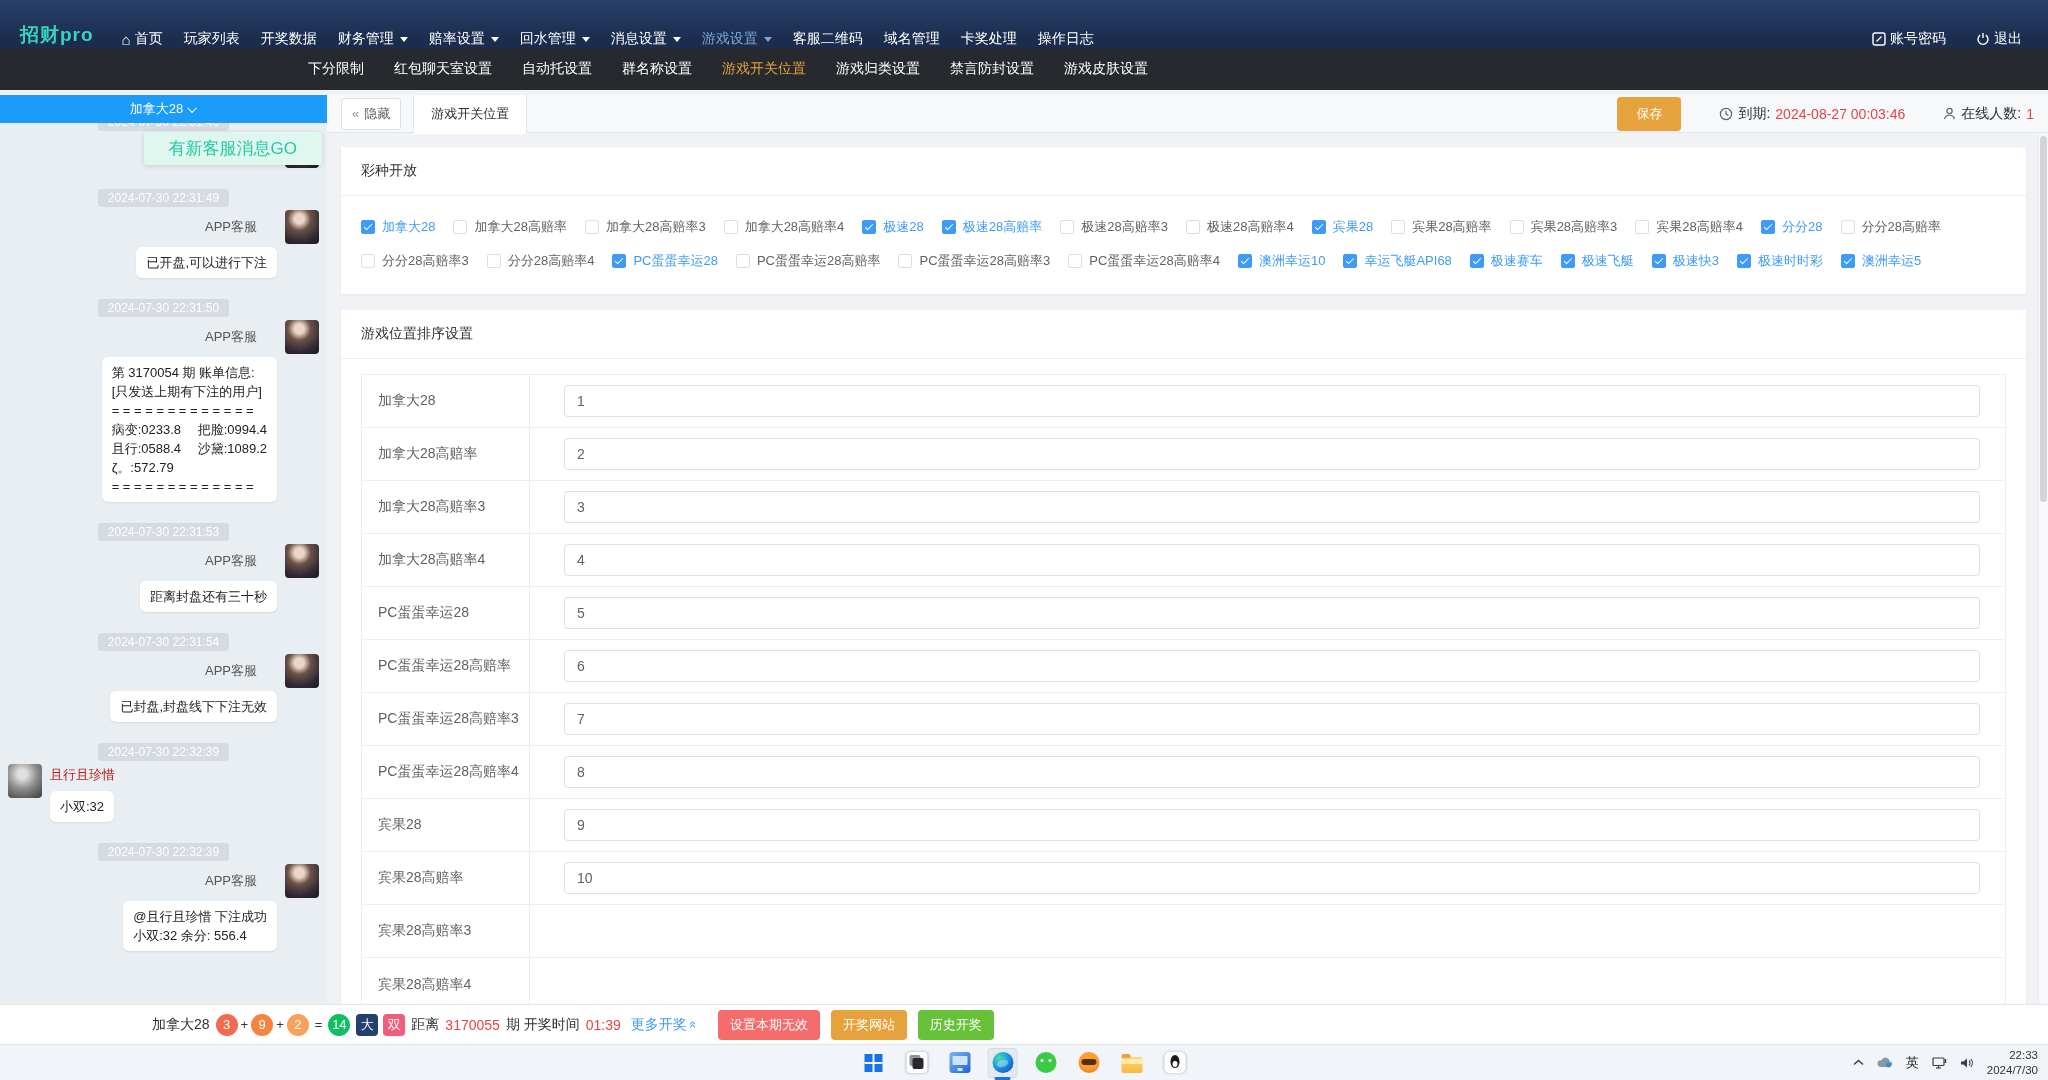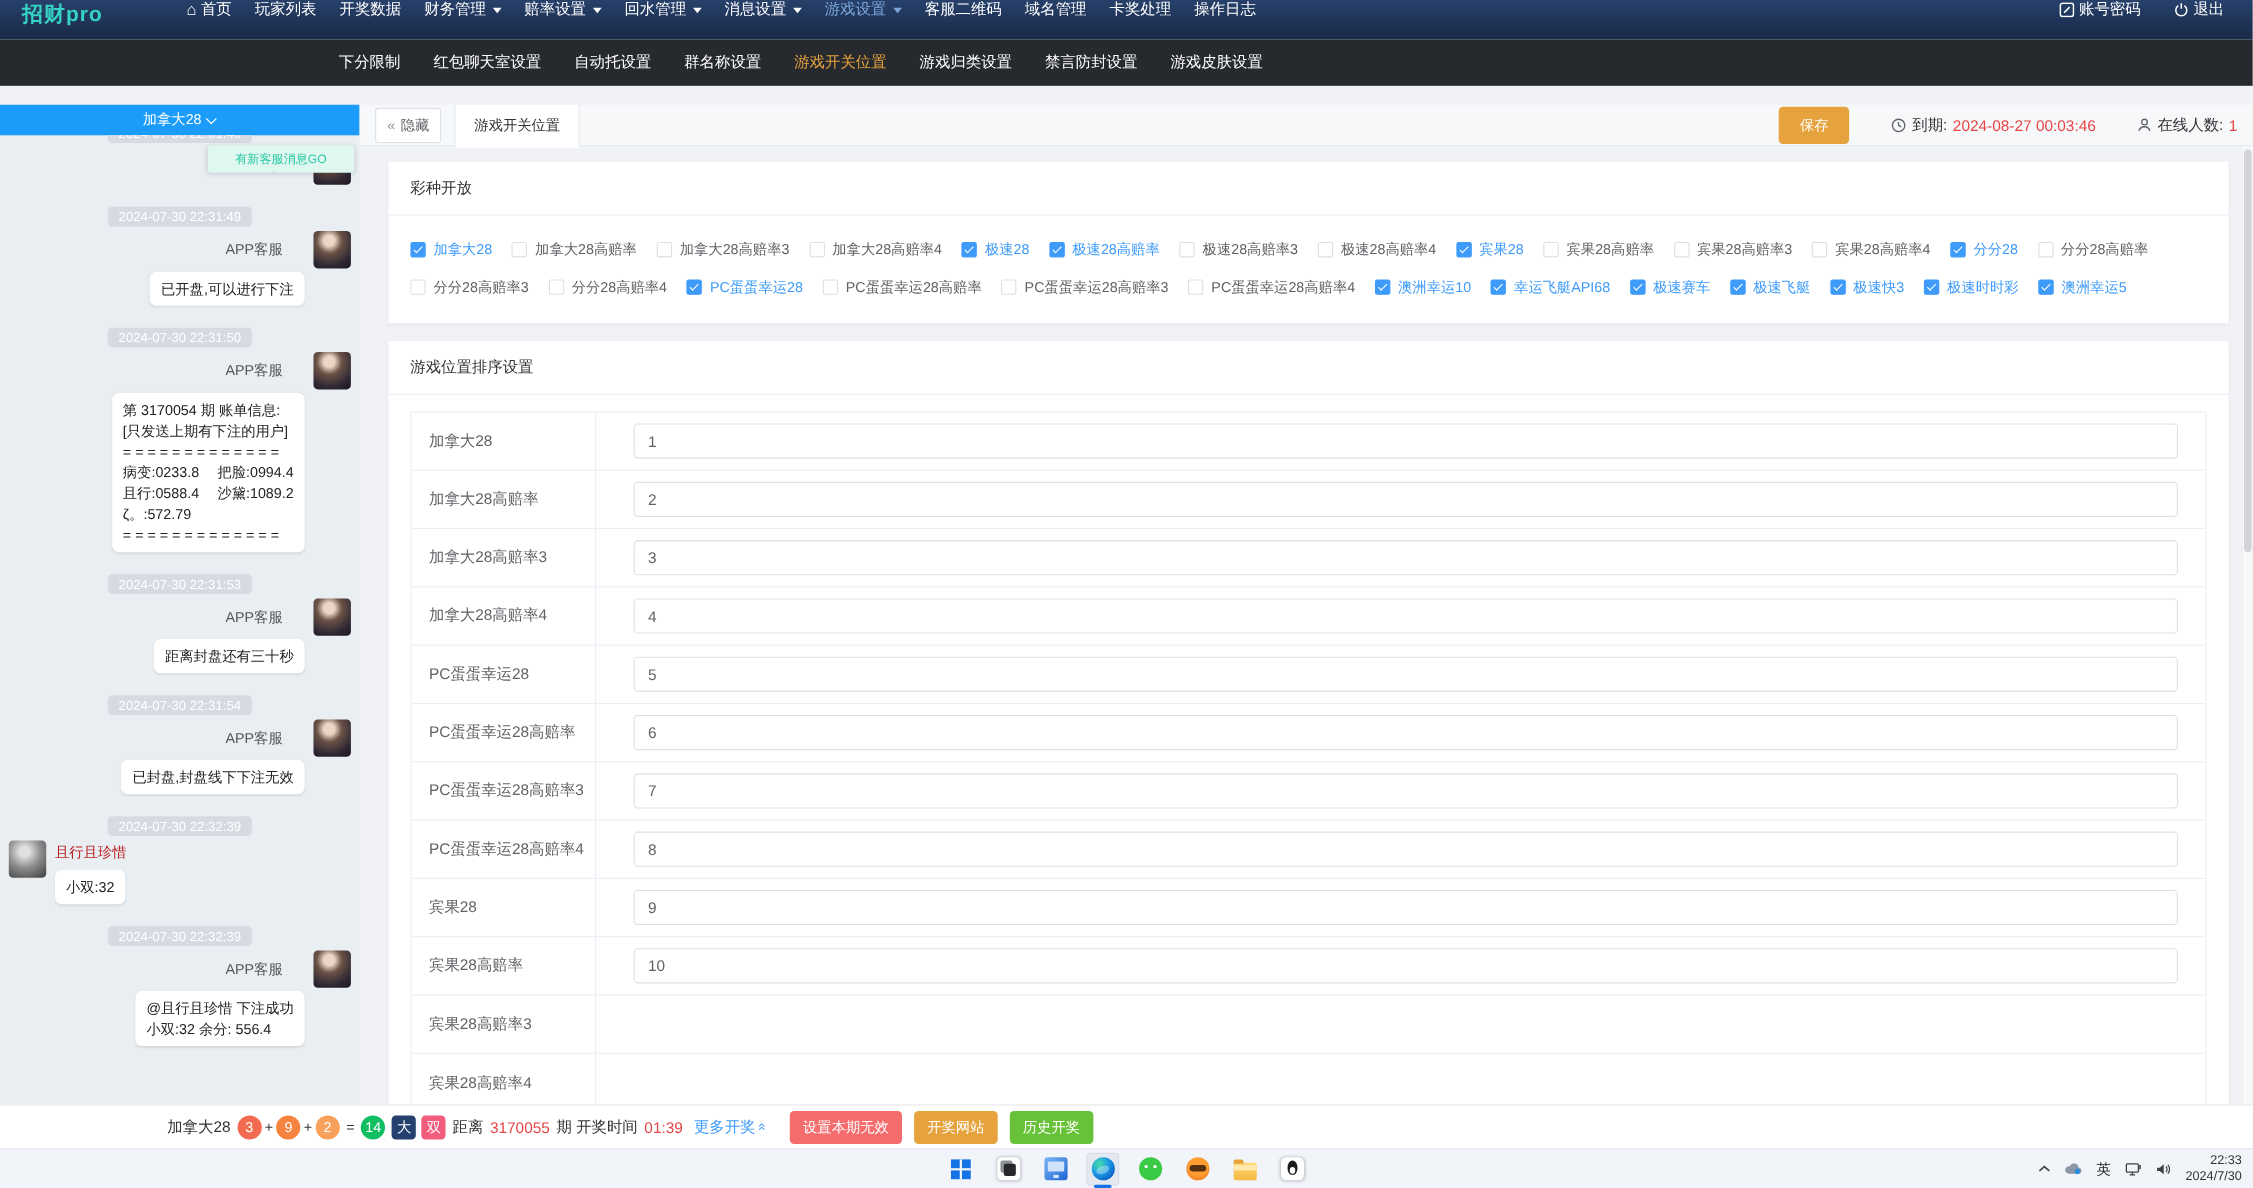--- a/index.html
+++ b/index.html
@@ -1,20 +1,20 @@
 <!DOCTYPE html>
 <html><head>
 <meta charset="utf-8">
 <style>
   * { margin:0; padding:0; box-sizing:border-box; }
   html,body { width:2048px; height:1080px; overflow:hidden; }
   body { font-family:"Liberation Sans","DejaVu Sans",sans-serif; background:#f0f2f5; position:relative; color:#303133; }
 
   
-  .topnav { height:36px; background:linear-gradient(180deg,#27416b 0%,#1b2c4c 85%); display:flex; align-items:flex-start; padding:0 26px 0 20px; color:#fff;gap:48px; }
+  .topnav { height:48px; background:linear-gradient(180deg,#27416b 0%,#1b2c4c 85%); display:flex; align-items:flex-end; padding:0 26px 0 20px; color:#fff; }
   .logo { color:#35d3c4; font-size:19px; font-weight:bold; letter-spacing:1px; margin-right:28px; white-space:nowrap; }
   .topnav-items { display:flex; align-items:center; gap:21px; font-size:14px; flex:1; }
   .nav-item { display:flex; align-items:center; gap:4px; cursor:pointer; white-space:nowrap; }
   .nav-item.active { color:#7ca6d9; }
   .home-glyph { display:none; font-size:15px; line-height:1; }
   .nav-item.home .home-glyph { display:inline; }
   .caret { display:none; width:0; height:0; border-left:4px solid transparent; border-right:4px solid transparent; border-top:5px solid currentColor; margin-left:2px; }
   .nav-item.caret-on .caret { display:inline-block; }
   .topnav-right { display:flex; align-items:center; gap:30px; font-size:14px; }
   .topnav-right .nav-item svg { display:block; }
@@ -24,21 +24,21 @@
   .subnav-item { cursor:pointer; white-space:nowrap; padding:4px 6px; }
   .subnav-item.active { color:#e6a23c; }
 
   
   .content { position:absolute; top:95px; left:0; right:0; bottom:76px; display:flex; }
 
   
   .sidebar { width:327px; flex:none; background:#e9eef3; position:relative; display:flex; flex-direction:column; overflow:hidden; }
   .chat-header { height:28px; background:#1b9cfa; color:#fff; font-size:13px; display:flex; align-items:center; justify-content:center; gap:7px; flex:none; cursor:pointer; }
   .hdr-chev { width:7px; height:7px; border-left:1.5px solid #fff; border-bottom:1.5px solid #fff; transform:rotate(-45deg) translateY(-2px); }
-  .chat-toast { position:absolute; top:37px; right:5px; background:#e0f7ef; color:#25c9a4; font-size:11px; padding:5px 25px; border-radius:3px; box-shadow:0 1px 5px rgba(0,0,0,.15); z-index:6; cursor:pointer; white-space:nowrap; }
+  .chat-toast { position:absolute; top:37px; right:5px; background:#e0f7ef; color:#25c9a4; font-size:17px; padding:5px 25px; border-radius:3px; box-shadow:0 1px 5px rgba(0,0,0,.15); z-index:6; cursor:pointer; white-space:nowrap; }
   .chat-msgs { flex:1; overflow:hidden; padding:0 8px; }
   .msg-time { text-align:center; margin:20px 0 4px; }
   .msg-time.first { margin-top:-11px; }
   .msg-time span { background:#d6dae2; color:#fff; font-size:12px; padding:2px 10px; border-radius:4px; }
   .msg { margin:4px 0 8px; }
   .msg-head { display:flex; align-items:center; gap:6px; margin-bottom:3px; }
   .msg.right .msg-head { justify-content:flex-end;gap:28px; }
   .sender { font-size:13px; color:#555; }
   .avatar { width:34px; height:34px; border-radius:4px; flex:none; }
   .avatar.cs { background:radial-gradient(circle at 42% 26%, #ecd6c6 15%, #6b5347 36%, #2f2833 72%, #191621); }
@@ -56,21 +56,21 @@
   .hide-btn { background:#fff; border:1px solid #dcdfe6; color:#606266; font-size:13px; padding:6px 10px; border-radius:3px; display:flex; align-items:center; gap:5px; cursor:pointer; white-space:nowrap; }
   .hide-btn .laquo { font-size:13px; color:#909399; }
   .tab { background:#fff; border:1px solid #e2e6eb; border-bottom-color:#fff; color:#303133; font-size:13px; padding:10px 17px; margin-bottom:-1px; cursor:pointer; white-space:nowrap; }
   .tab-spacer { flex:1; }
   .save-btn { background:#e6a23c; color:#fff; border:none; font-size:13px; padding:8px 19px; border-radius:4px; cursor:pointer; }
   .meta { display:flex; align-items:center; gap:5px; font-size:14px; color:#303133; margin-left:26px; white-space:nowrap; }
   .meta svg { display:block; }
   .red { color:#e64545; }
 
   .main-scroll { flex:1; overflow:hidden; padding:14px 22px 0 14px; }
-  .card { background:#fff; border-radius:0; box-shadow:0 1px 3px rgba(0,0,0,.05); margin-bottom:16px;margin-left:12px; }
+  .card { background:#fff; border-radius:0; box-shadow:0 1px 3px rgba(0,0,0,.05); margin-bottom:16px; }
   .card-title { font-size:14px; color:#303133; padding:15px 20px; border-bottom:1px solid #eceff4; }
   .cb-rows { padding:22px 20px 24px; display:flex; flex-direction:column; gap:16px; }
   .cb-row { display:flex; align-items:center; gap:18px; white-space:nowrap; overflow:hidden; }
   .cb-item { display:flex; align-items:center; gap:7px; font-size:13px; color:#606266; cursor:pointer; flex:none; }
   .cb-box { width:14px; height:14px; border:1px solid #dcdfe6; border-radius:2px; background:#fff; position:relative; flex:none; }
   .cb-item.checked .cb-box { background:#3e9bfa; border-color:#3e9bfa; }
   .cb-item.checked .cb-box::after { content:""; position:absolute; left:4px; top:1px; width:3px; height:7px; border-right:1.5px solid #fff; border-bottom:1.5px solid #fff; transform:rotate(45deg); }
   .cb-item.checked .cb-label { color:#3e9bfa; }
 
   .sort-table { margin:15px 20px 20px; border:1px solid #ebeef5; }

